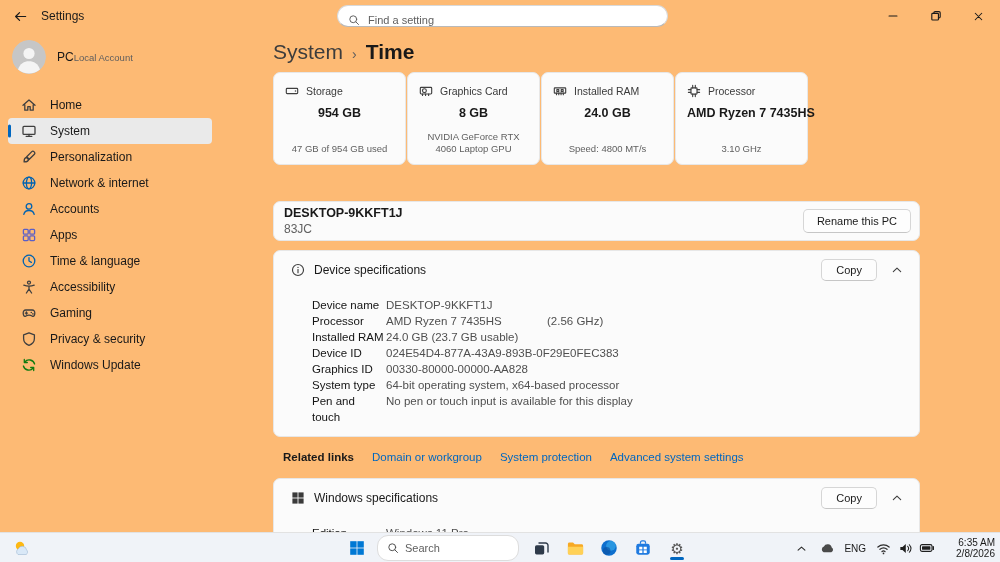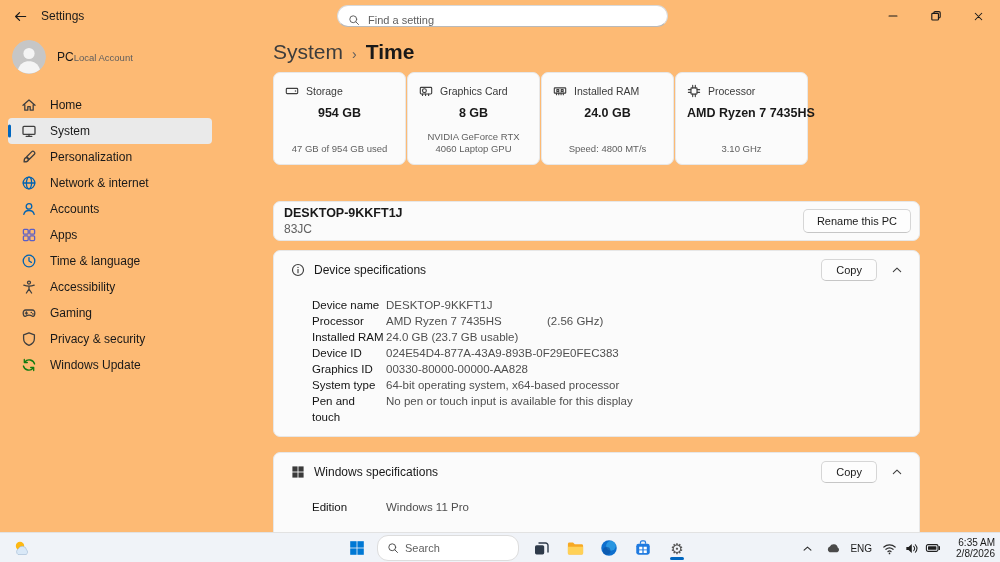--- a/index.html
+++ b/index.html
@@ -84,21 +84,21 @@
   .tb-center { position:absolute; left:347px; top:0; height:30px; display:flex; align-items:center; gap:10px; }
   .tb-start { width:20px; height:20px; display:flex; align-items:center; justify-content:center; }
   .tb-search { width:142px; height:22px; background:#ffffff; border:1px solid #dddddd; border-radius:11px; display:flex; align-items:center; gap:6px; padding:12px 9px; color:#4c4c4c; }
   .tb-icon { position:relative; width:24px; height:26px; display:flex; align-items:center; justify-content:center; }
   .tb-icon.active::after { content:""; position:absolute; bottom:1px; left:50%; transform:translateX(-50%); width:14px; height:3px; border-radius:2px; background:#0067c0; }
   .gear-glyph { font-size:15px; line-height:1; color:#565656; }
   .tb-right { position:absolute; right:5px; top:0; height:30px; display:flex; align-items:center; gap:8px; }
   .tray-icon { width:18px; height:18px; display:flex; align-items:center; justify-content:center; color:#2a2a2a; }
   .tb-lang { font-size:10px; color:#191919; }
   .tray-group { display:flex; align-items:center; gap:4px; color:#1f1f1f; }
-  .tb-clock { display:flex; flex-direction:column; align-items:flex-end; font-size:10px; line-height:11px; color:#191919; margin-left:6px;text-align:center; }
+  .tb-clock { display:flex; flex-direction:column; align-items:flex-end; font-size:10px; line-height:11px; color:#191919; margin-left:12px;text-align:center; }
 </style>
 </head>
 <body>
 
 <div class="window">
 
   <header class="titlebar">
     <div class="back-btn sicon">
       <svg width="15" height="15" viewBox="0 0 16 16">
           <path d="M13.5 8 H2.8 M7 3.8 L2.8 8 L7 12.2"></path>
@@ -370,20 +370,26 @@
           <span class="spec-label">System type</span>
           <span class="spec-value"><span class="spec-value-main">64-bit operating system, x64-based processor</span><span class="spec-extra"></span></span>
         </div>
         <div class="spec-row">
           <span class="spec-label">Pen and touch</span>
           <span class="spec-value"><span class="spec-value-main">No pen or touch input is available for this display</span><span class="spec-extra"></span></span>
         </div>
       </div>
     </div>
 
+    <div class="related-links">
+      <span class="related-label">Related links</span>
+      <a class="link">Domain or workgroup</a>
+      <a class="link">System protection</a>
+      <a class="link">Advanced system settings</a>
+    </div>
 
     <div class="section-card tall win-spec-card">
       <div class="expander-head">
         <span class="expander-icon fillicon">
             <svg width="14" height="14" viewBox="0 0 16 16">
               <rect x="1.6" y="1.6" width="5.9" height="5.9" fill="#3a3a3a"></rect>
               <rect x="8.5" y="1.6" width="5.9" height="5.9" fill="#3a3a3a"></rect>
               <rect x="1.6" y="8.5" width="5.9" height="5.9" fill="#3a3a3a"></rect>
               <rect x="8.5" y="8.5" width="5.9" height="5.9" fill="#3a3a3a"></rect>
             </svg>

